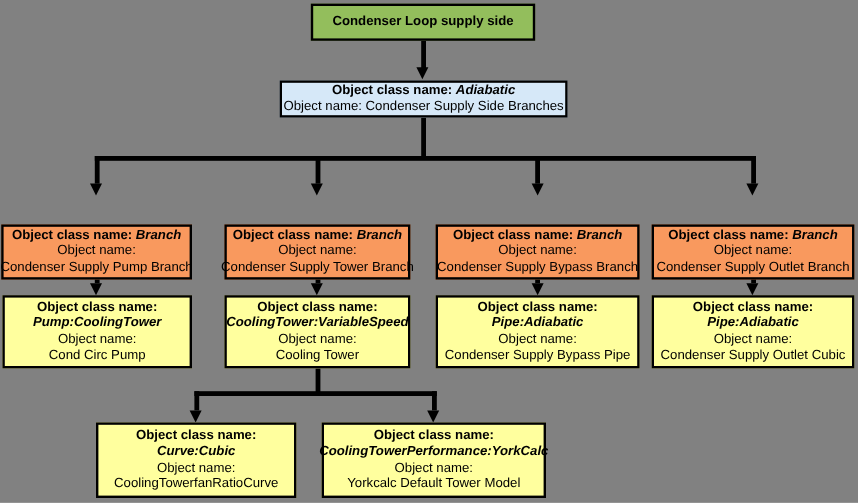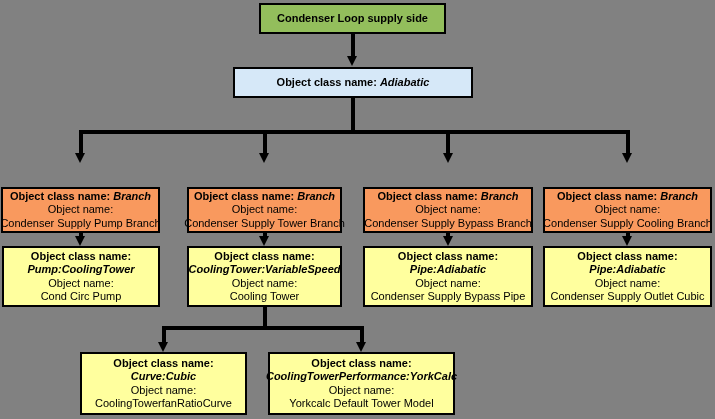--- a/index.html
+++ b/index.html
@@ -71,41 +71,42 @@
   <div class="arrow" style="left:158px;top:342px"></div>
   <div class="vline" style="left:359.5px;top:326px;height:16px"></div>
   <div class="arrow" style="left:356px;top:342px"></div>
 
   <div class="node root-node" style="left:259px;top:3px;width:187px;height:31px">
     <div class="ln">Condenser Loop supply side</div>
   </div>
 
   <div class="node branchlist-node" style="left:233px;top:67px;width:240px;height:31px">
     <div class="ln"><span class="b sp">Object class name:</span><span class="bi">Adiabatic</span></div>
+    <div class="ln"><span class="sp">Object name:</span><span>Condenser Supply Side Branches</span></div>
   </div>
 
   <div class="node branch-node" style="left:1px;top:163px;width:159px;height:46px">
     <div class="ln"><span class="b sp">Object class name:</span><span class="bi">Branch</span></div>
     <div class="ln">Object name:</div>
     <div class="ln">Condenser Supply Pump Branch</div>
   </div>
   <div class="node branch-node" style="left:187px;top:163px;width:155px;height:46px">
     <div class="ln"><span class="b sp">Object class name:</span><span class="bi">Branch</span></div>
     <div class="ln">Object name:</div>
     <div class="ln">Condenser Supply Tower Branch</div>
   </div>
   <div class="node branch-node" style="left:363px;top:163px;width:170px;height:46px">
     <div class="ln"><span class="b sp">Object class name:</span><span class="bi">Branch</span></div>
     <div class="ln">Object name:</div>
     <div class="ln">Condenser Supply Bypass Branch</div>
   </div>
   <div class="node branch-node" style="left:543px;top:163px;width:169px;height:46px">
     <div class="ln"><span class="b sp">Object class name:</span><span class="bi">Branch</span></div>
     <div class="ln">Object name:</div>
-    <div class="ln">Condenser Supply Cooling Branch</div>
+    <div class="ln">Condenser Supply Outlet Branch</div>
   </div>
 
   <div class="node component-node" style="left:2px;top:246px;width:158px;height:61px">
     <div class="ln b">Object class name:</div>
     <div class="ln bi">Pump:CoolingTower</div>
     <div class="ln">Object name:</div>
     <div class="ln">Cond Circ Pump</div>
   </div>
   <div class="node component-node" style="left:187px;top:246px;width:155px;height:61px">
     <div class="ln b">Object class name:</div>

